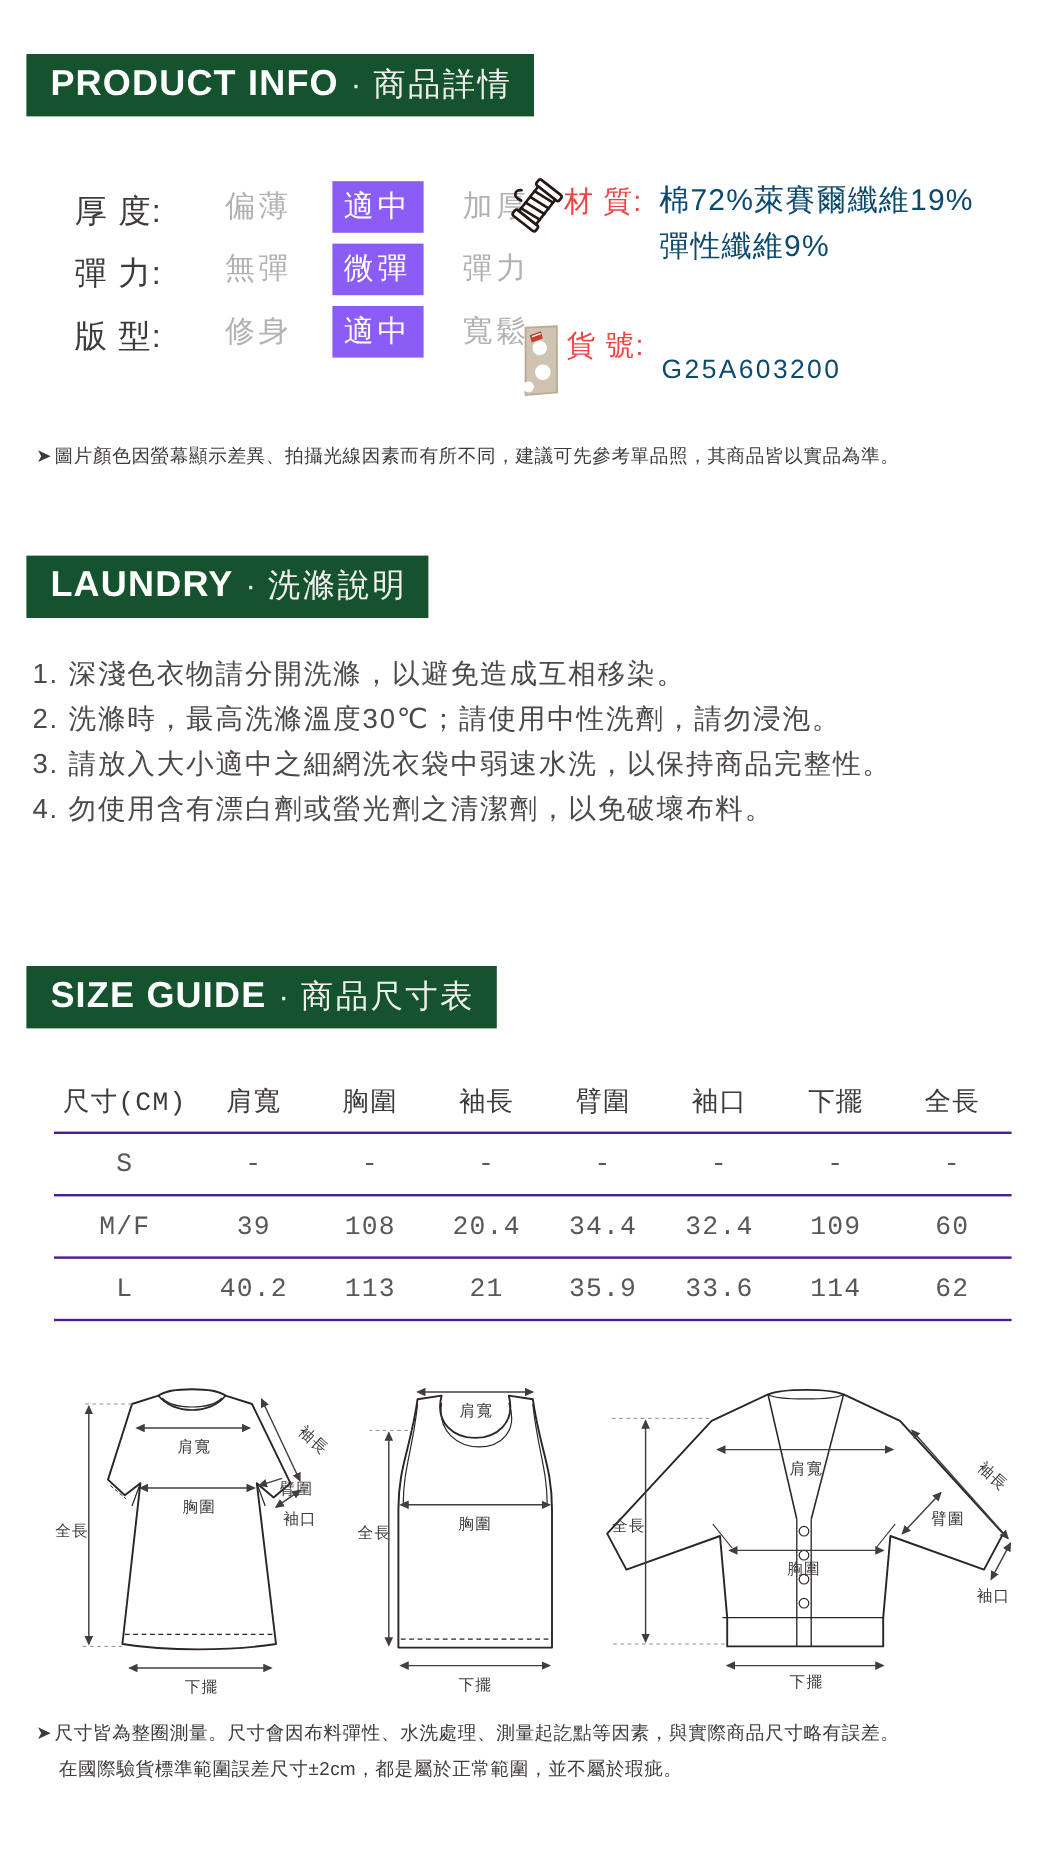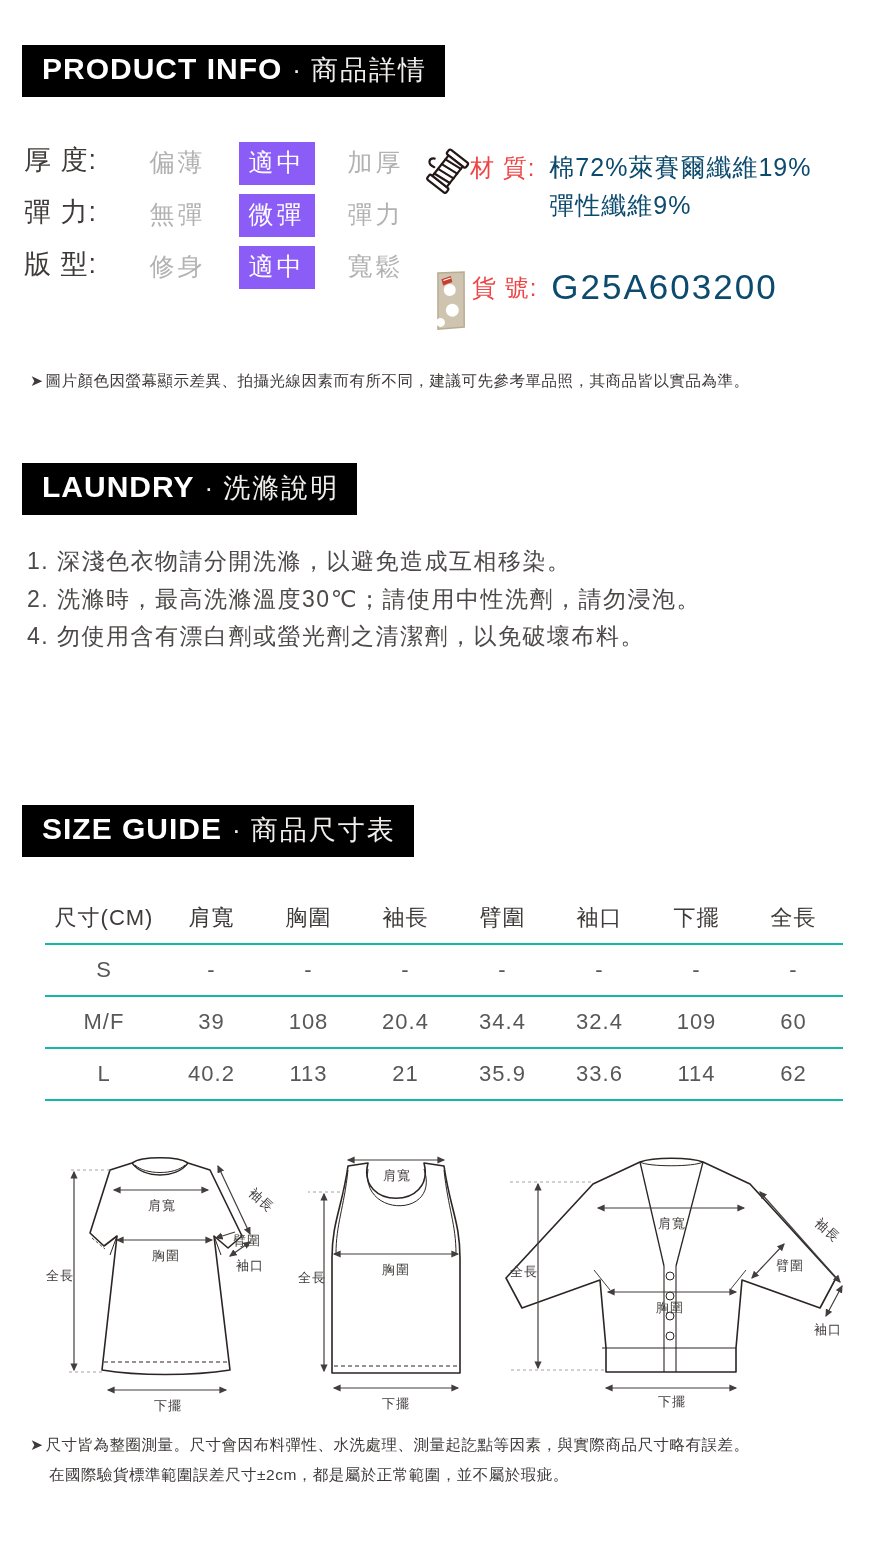--- a/index.html
+++ b/index.html
@@ -1,51 +1,51 @@
 <!DOCTYPE html>
 <html><head>
 <meta charset="utf-8">
 <style>
   html,body{margin:0;padding:0;}
   body{
     width:875px;height:1545px;background:#ffffff;position:relative;overflow:hidden;
     font-family:"Liberation Sans","DejaVu Sans",sans-serif;color:#3e3a39;
   }
   
-  .hdr{position:absolute;background:#000000;color:#ffffff;display:inline-flex;
+  .hdr{position:absolute;background:#14532d;color:#ffffff;display:inline-flex;
        align-items:baseline;padding:7px 18px 9px 20px;white-space:nowrap;}
   .hdr .en{font-weight:bold;font-size:30px;letter-spacing:1px;}
   .hdr .sep{font-size:26px;margin:0 10px;color:#f1efed;}
   .hdr .zh{font-size:27px;font-weight:normal;color:#f1efed;letter-spacing:2px;}
 
   
   .attrs{position:absolute;left:24px;top:142px;}
-  .attr-row{display:flex;align-items:flex-start;height:52px;}
+  .attr-row{display:flex;align-items:flex-end;height:52px;margin-left:38px;}
   .attr-label{width:104px;font-size:27px;color:#3e3a39;white-space:pre;letter-spacing:1px;}
   .opt{width:99px;display:flex;justify-content:center;}
   .opt .opt-box{font-size:25px;color:#b2b2b3;letter-spacing:3px;padding:4px 10px 6px;}
   .opt.sel .opt-box{background:#8b5cf6;color:#ffffff;}
 
   
   .info-row{position:absolute;display:flex;align-items:flex-start;}
   .info-label{font-size:24px;color:#ef4444;white-space:pre;margin:4px 14px 0 0;letter-spacing:1px;}
   .info-value{font-size:25px;color:#0c4a6e;line-height:38px;letter-spacing:1px;}
 
   .note{position:absolute;font-size:15.5px;font-weight:normal;color:#3e3a39;line-height:30px;letter-spacing:0.5px;}
   .note .arrow{margin-right:2px;}
   .note .indent{padding-left:19px;}
 
   .laundry{position:absolute;left:27px;top:543px;font-size:23px;color:#4c4948;
            line-height:37.6px;letter-spacing:1.5px;}
 
   
   .size-table{position:absolute;left:45px;top:893px;width:798px;}
   .trow{display:grid;grid-template-columns:118px repeat(7,97px);align-items:center;
-        height:50px;border-bottom:2px solid #14b8a6;text-align:center;
-        font-size:22px;color:#595757;letter-spacing:1px;}
+        height:50px;border-bottom:2px solid #4c1d95;text-align:center;
+        font-size:22px;color:#595757;letter-spacing:1px;font-family:Liberation Mono, monospace;}
   .trow.head{color:#3e3a39;font-size:22px;}
 
   .diagram{position:absolute;}
   svg text{font-size:13px;fill:#3e3a39;letter-spacing:1px;}
   .foot{top:1430px;left:30px;}
 </style>
 </head>
 <body>
 
 <div class="hdr" style="left:22px;top:45px;">
@@ -122,36 +122,37 @@
         <path d="M8,6 L34,3 L38,58 L12,62 Z" fill="#cfc4b0" stroke="#b9ac95" stroke-width="1.5"></path>
         <circle cx="21" cy="22" r="6" fill="#ffffff"></circle>
         <circle cx="25" cy="42" r="6.5" fill="#ffffff"></circle>
         <circle cx="14" cy="55" r="4.5" fill="#ffffff"></circle>
         <path d="M12,12 l9,-4 l2,6 l-9,4 z" fill="#c73e2e"></path>
         <line x1="14" y1="13" x2="21" y2="10" stroke="#ffffff" stroke-width="1.2"></line>
       </g>
     </svg>
   </span>
   <span class="info-label">貨 號:</span>
-  <span class="info-value" style="font-size:35px;letter-spacing:2px;">G25A603200</span>
+  <span class="info-value" style="font-size:22px;letter-spacing:2px;margin-top:21px;">G25A603200</span>
 </div>
 
 <div class="note" style="left:30px;top:366px;">
   <span class="arrow">➤</span><span>圖片顏色因螢幕顯示差異、拍攝光線因素而有所不同，建議可先參考單品照，其商品皆以實品為準。</span>
 </div>
 
 <div class="hdr" style="left:22px;top:463px;">
   <span class="en">LAUNDRY</span>
   <span class="sep">·</span>
   <span class="zh">洗滌說明</span>
 </div>
 
 <div class="laundry">
   <div>1. 深淺色衣物請分開洗滌，以避免造成互相移染。</div>
   <div>2. 洗滌時，最高洗滌溫度30℃；請使用中性洗劑，請勿浸泡。</div>
+  <div>3. 請放入大小適中之細網洗衣袋中弱速水洗，以保持商品完整性。</div>
   <div>4. 勿使用含有漂白劑或螢光劑之清潔劑，以免破壞布料。</div>
 </div>
 
 <div class="hdr" style="left:22px;top:805px;">
   <span class="en">SIZE GUIDE</span>
   <span class="sep">·</span>
   <span class="zh">商品尺寸表</span>
 </div>
 
 <div class="size-table">

